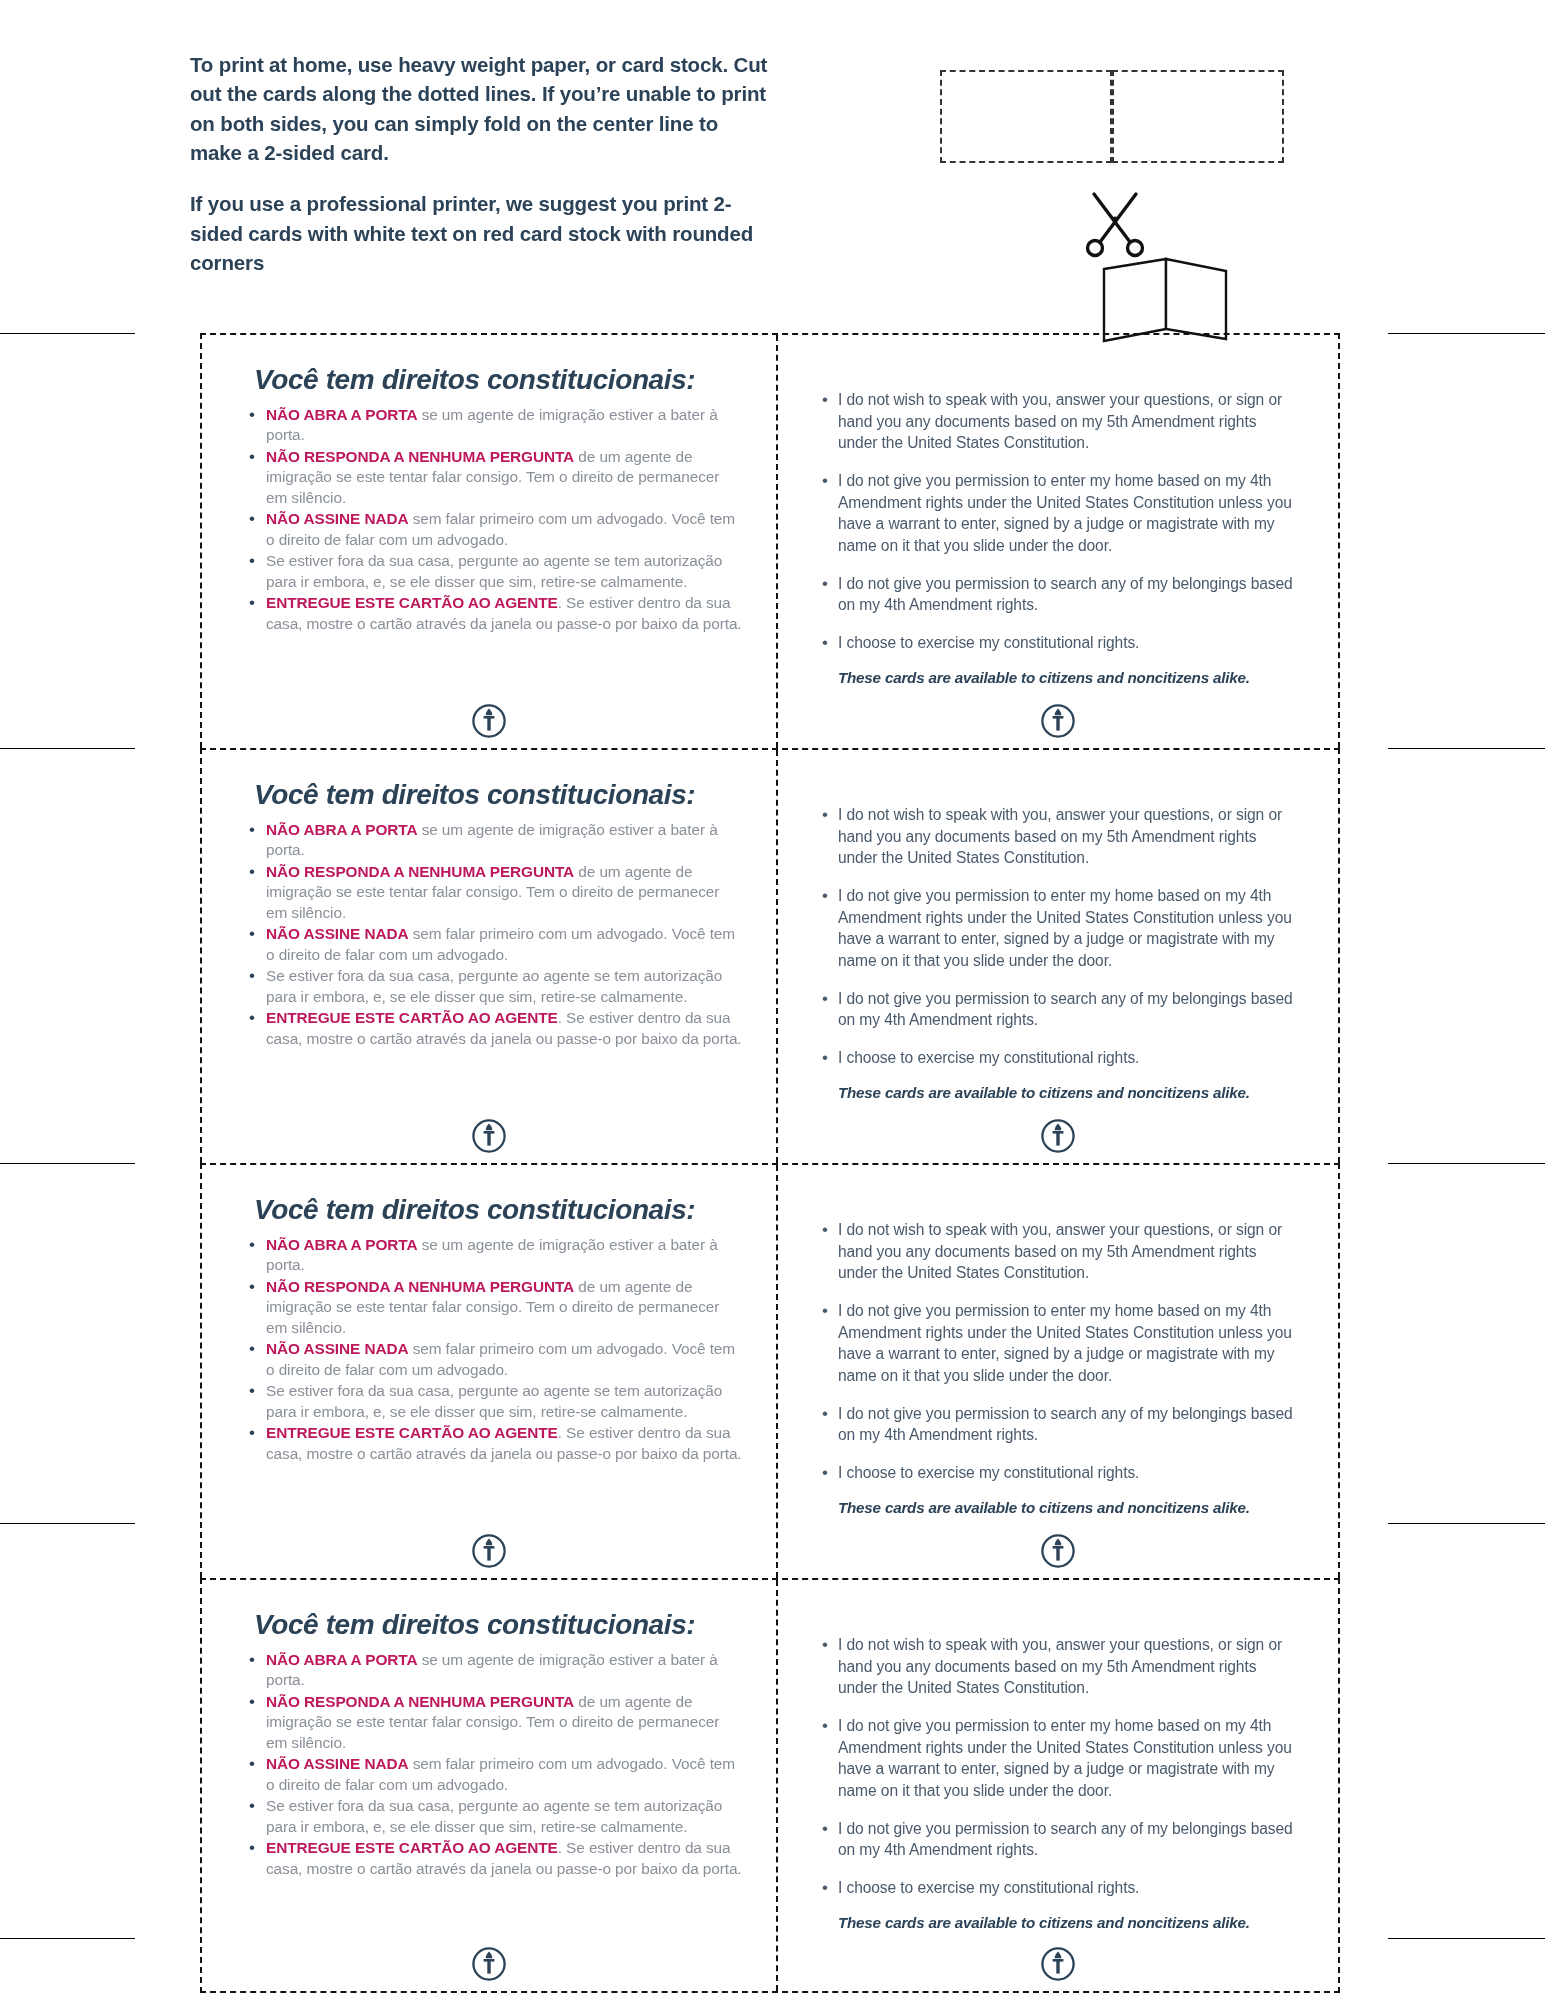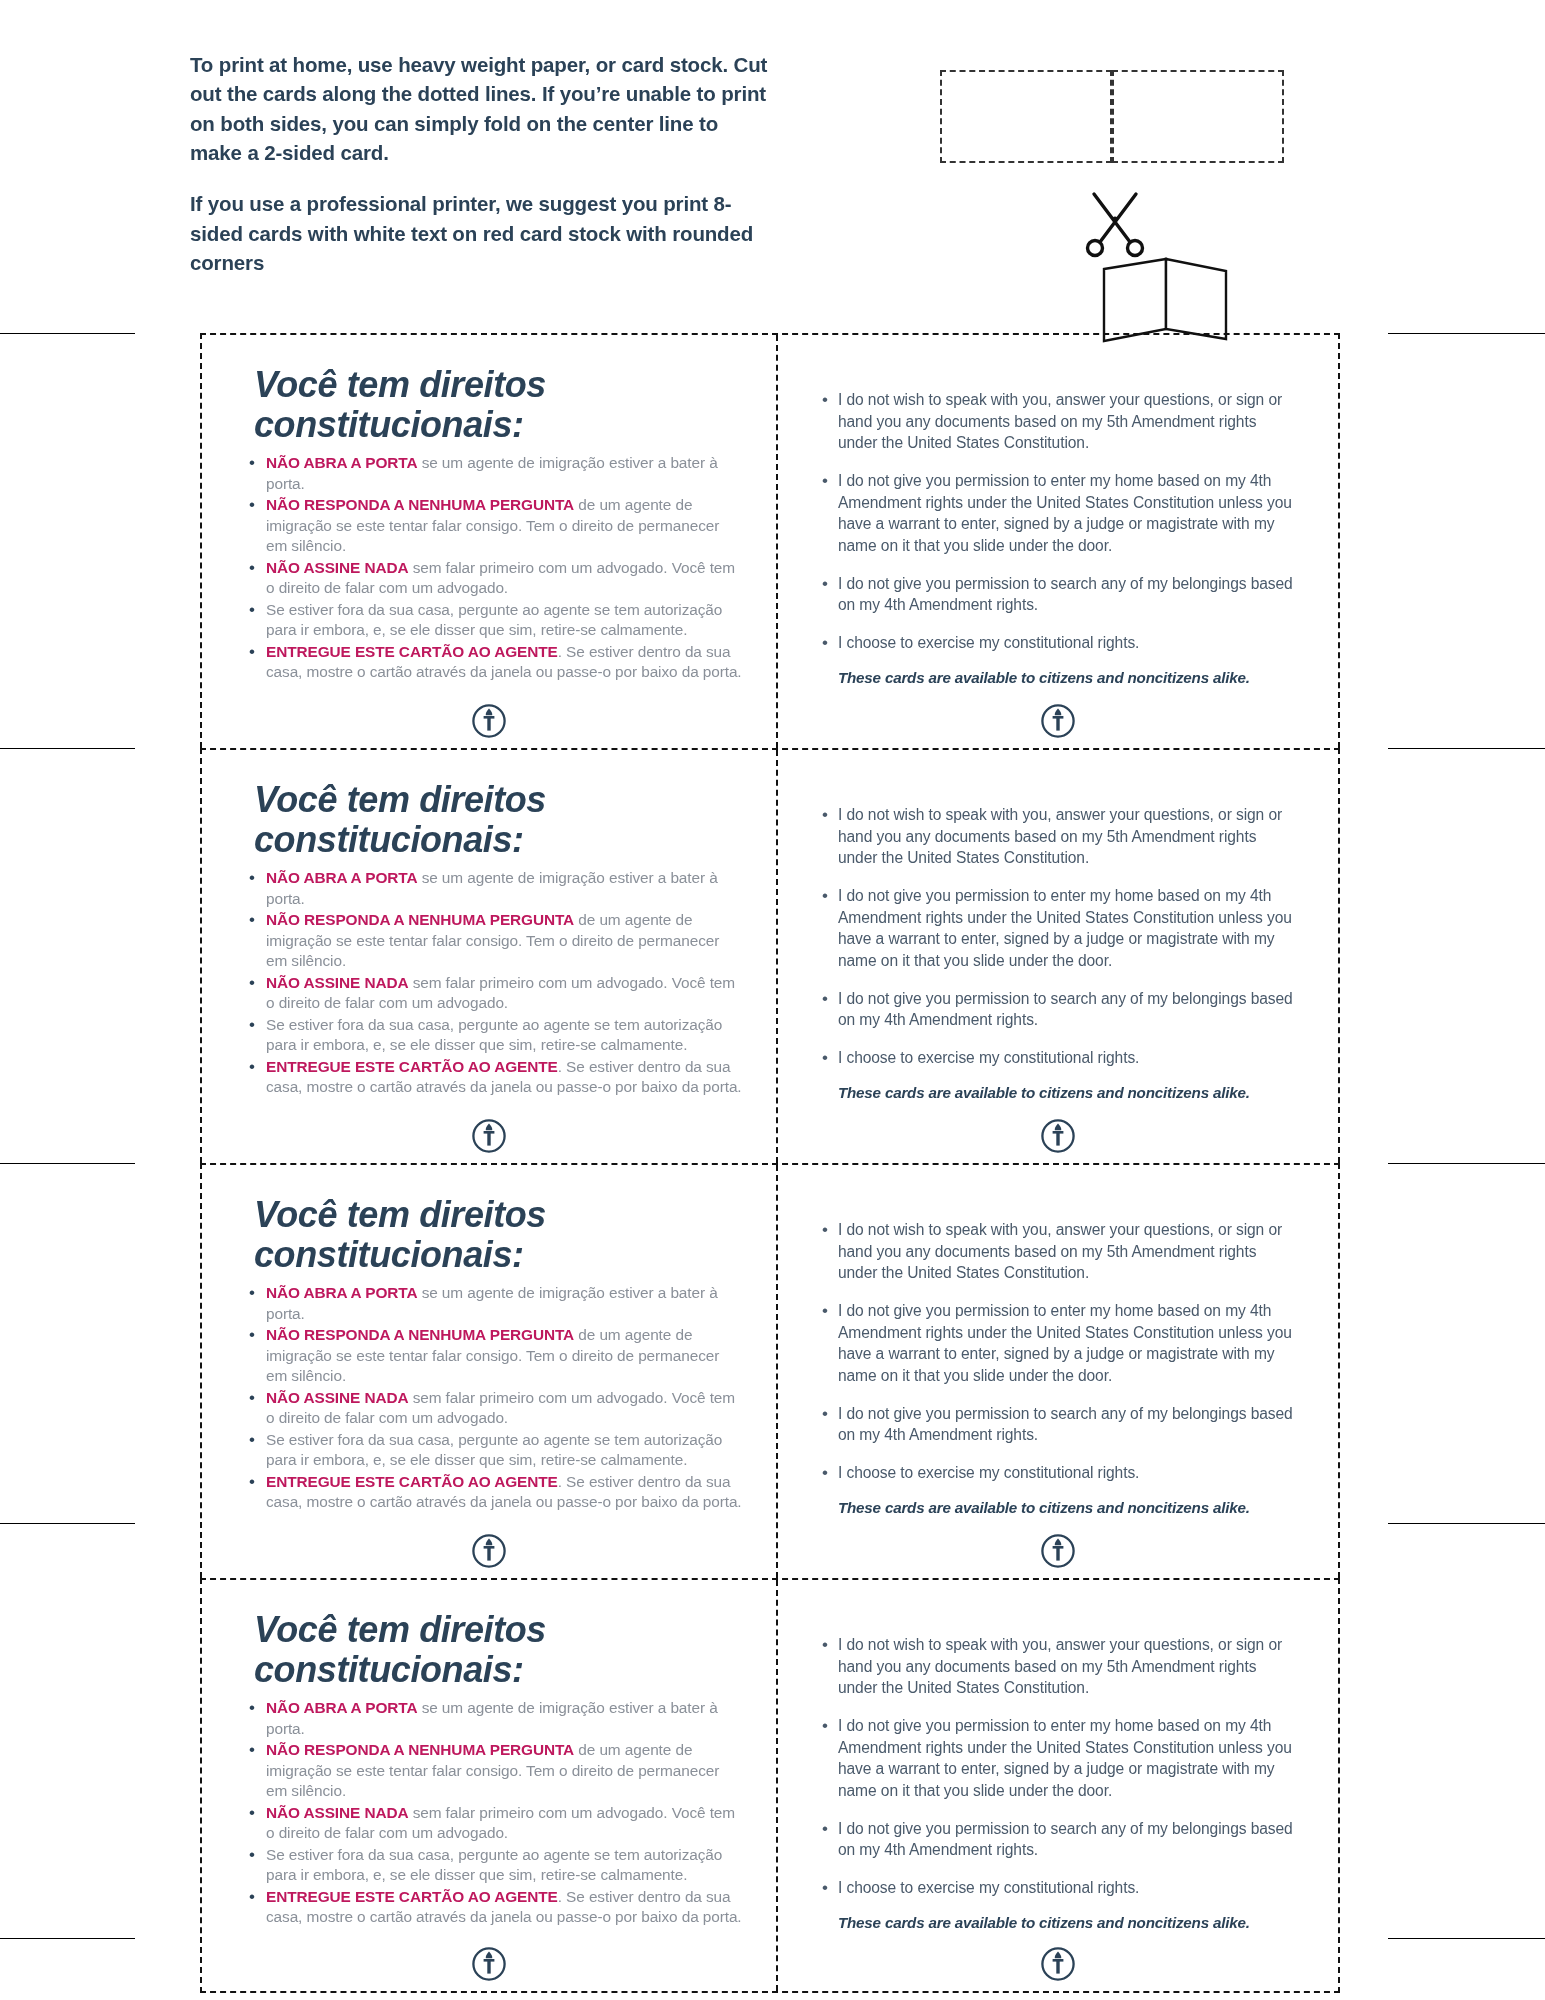--- a/index.html
+++ b/index.html
@@ -89,21 +89,21 @@
     width:578px;
     border-right:2.5px dashed #111;
   }
   .card-right{
     width:562px;
     padding-top:38px;
   }
 
   
   .pt-title{
-    font-size:36px;
+    font-size:28px;
     font-style:italic;
     font-weight:bold;
     color:#2b4257;
     margin:8px 0 9px 26px;
     letter-spacing:-0.4px;
     line-height:1.1;
   }
   ul.pt-list{
     margin:0;
     padding:0 8px 0 38px;
@@ -169,21 +169,21 @@
     left:50%;
     transform:translateX(-50%);
     width:34px;height:34px;
   }
 </style>
 </head>
 <body>
 
 <div class="header">
   <p>To print at home, use heavy weight paper, or card stock. Cut out the cards along the dotted lines. If you’re unable to print on both sides, you can simply fold on the center line to make a 2-sided card.</p>
-  <p>If you use a professional printer, we suggest you print 8-sided cards with white text on red card stock with rounded corners</p>
+  <p>If you use a professional printer, we suggest you print 2-sided cards with white text on red card stock with rounded corners</p>
 </div>
 
 <div class="diagram">
   <div class="dash-box db-left"></div>
   <div class="dash-box db-right"></div>
 
   <svg class="scissors" viewBox="0 0 70 78">
     <g fill="none" stroke="#111" stroke-width="3.4" stroke-linecap="round">
       <line x1="14" y1="14" x2="50" y2="62"></line>
       <line x1="56" y1="14" x2="20" y2="62"></line>

